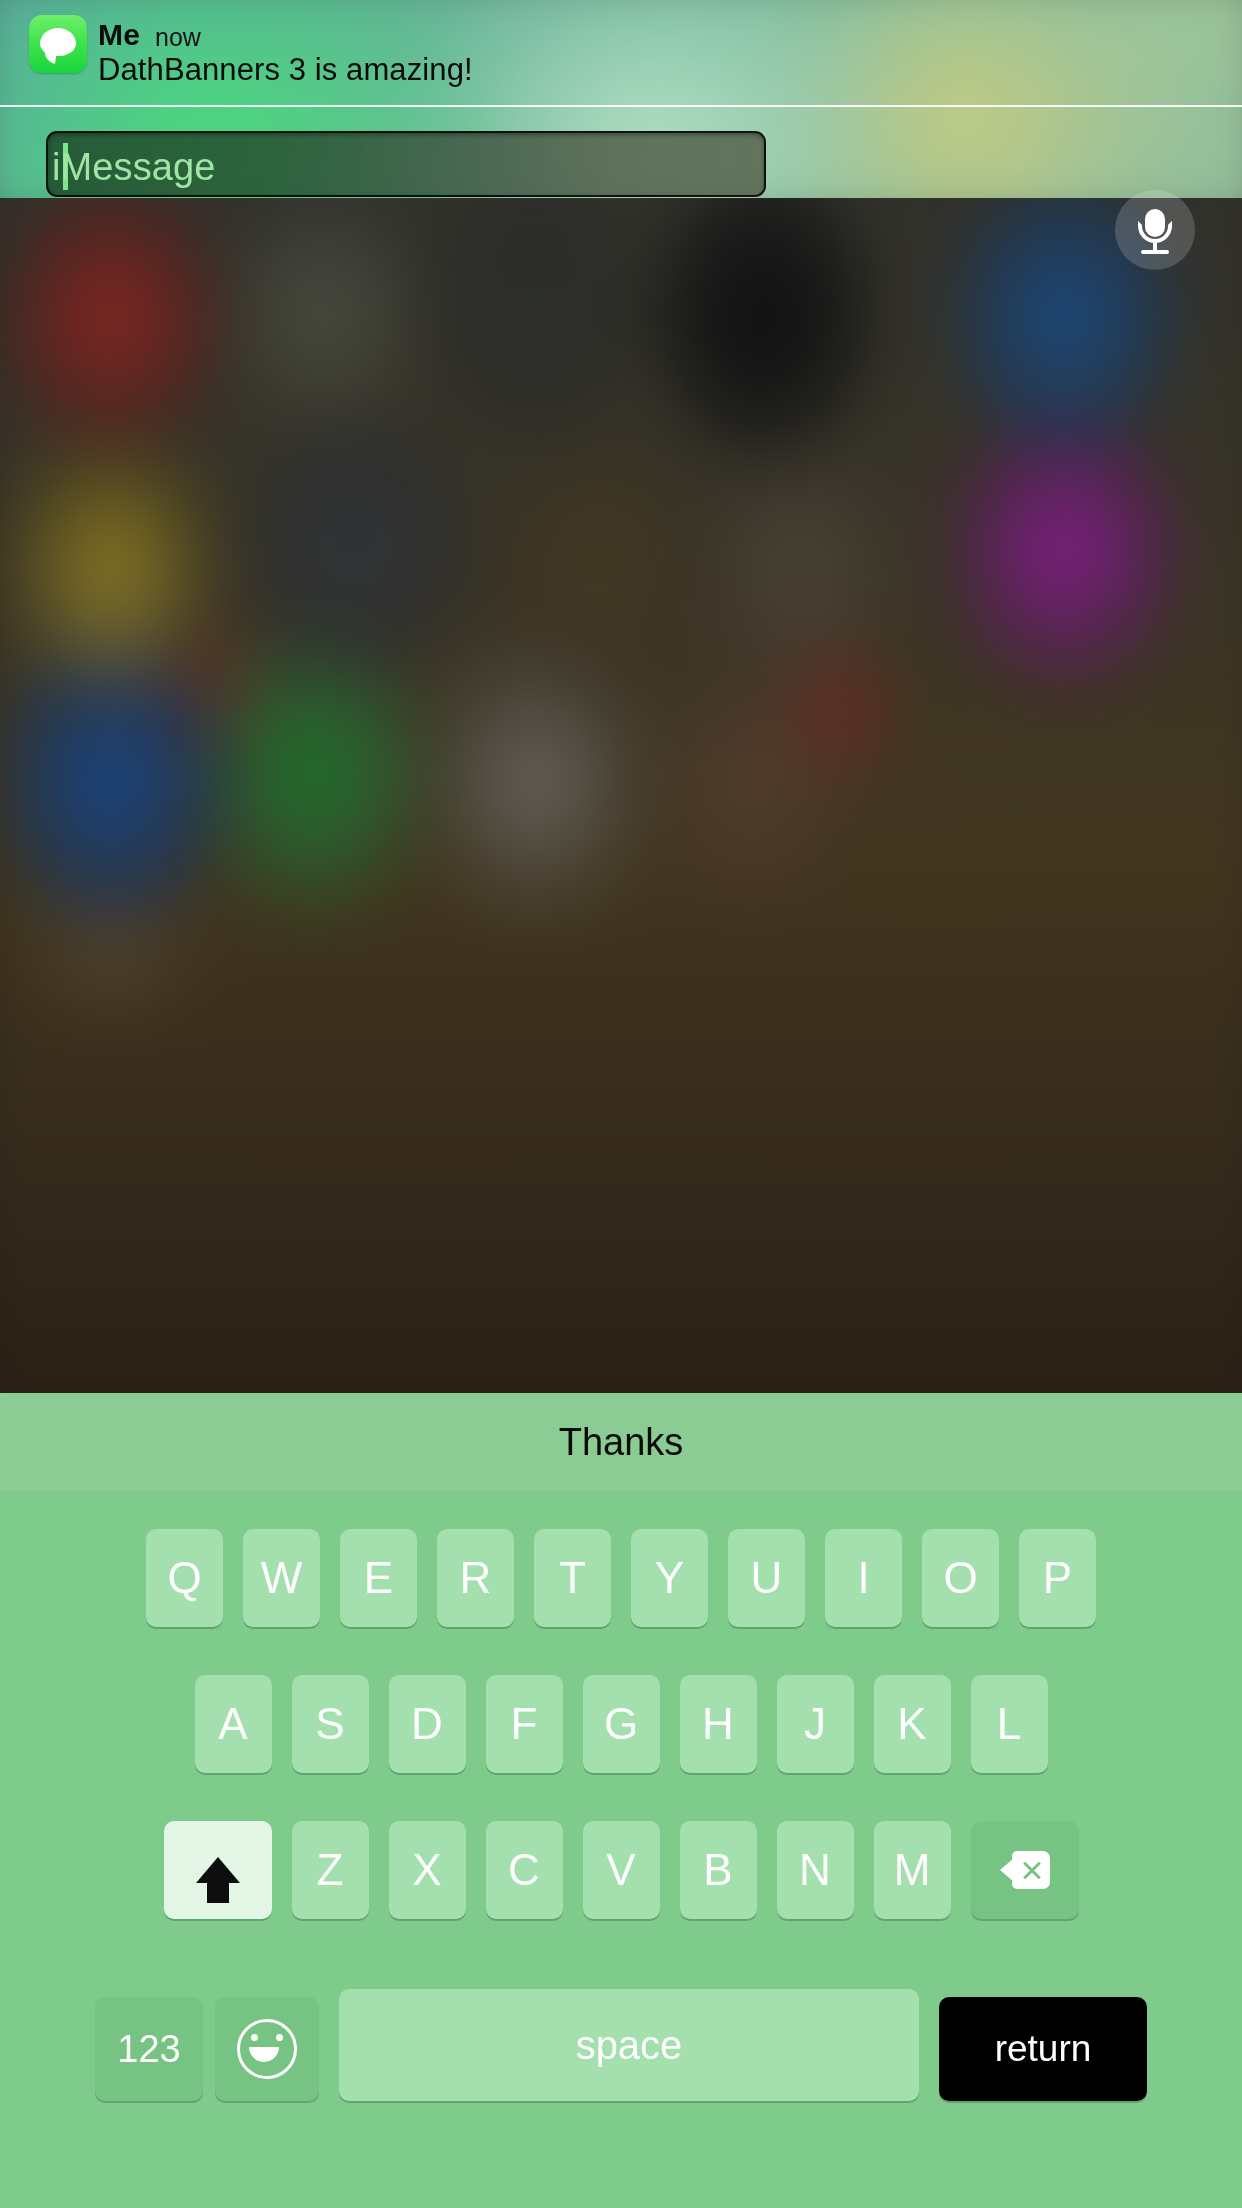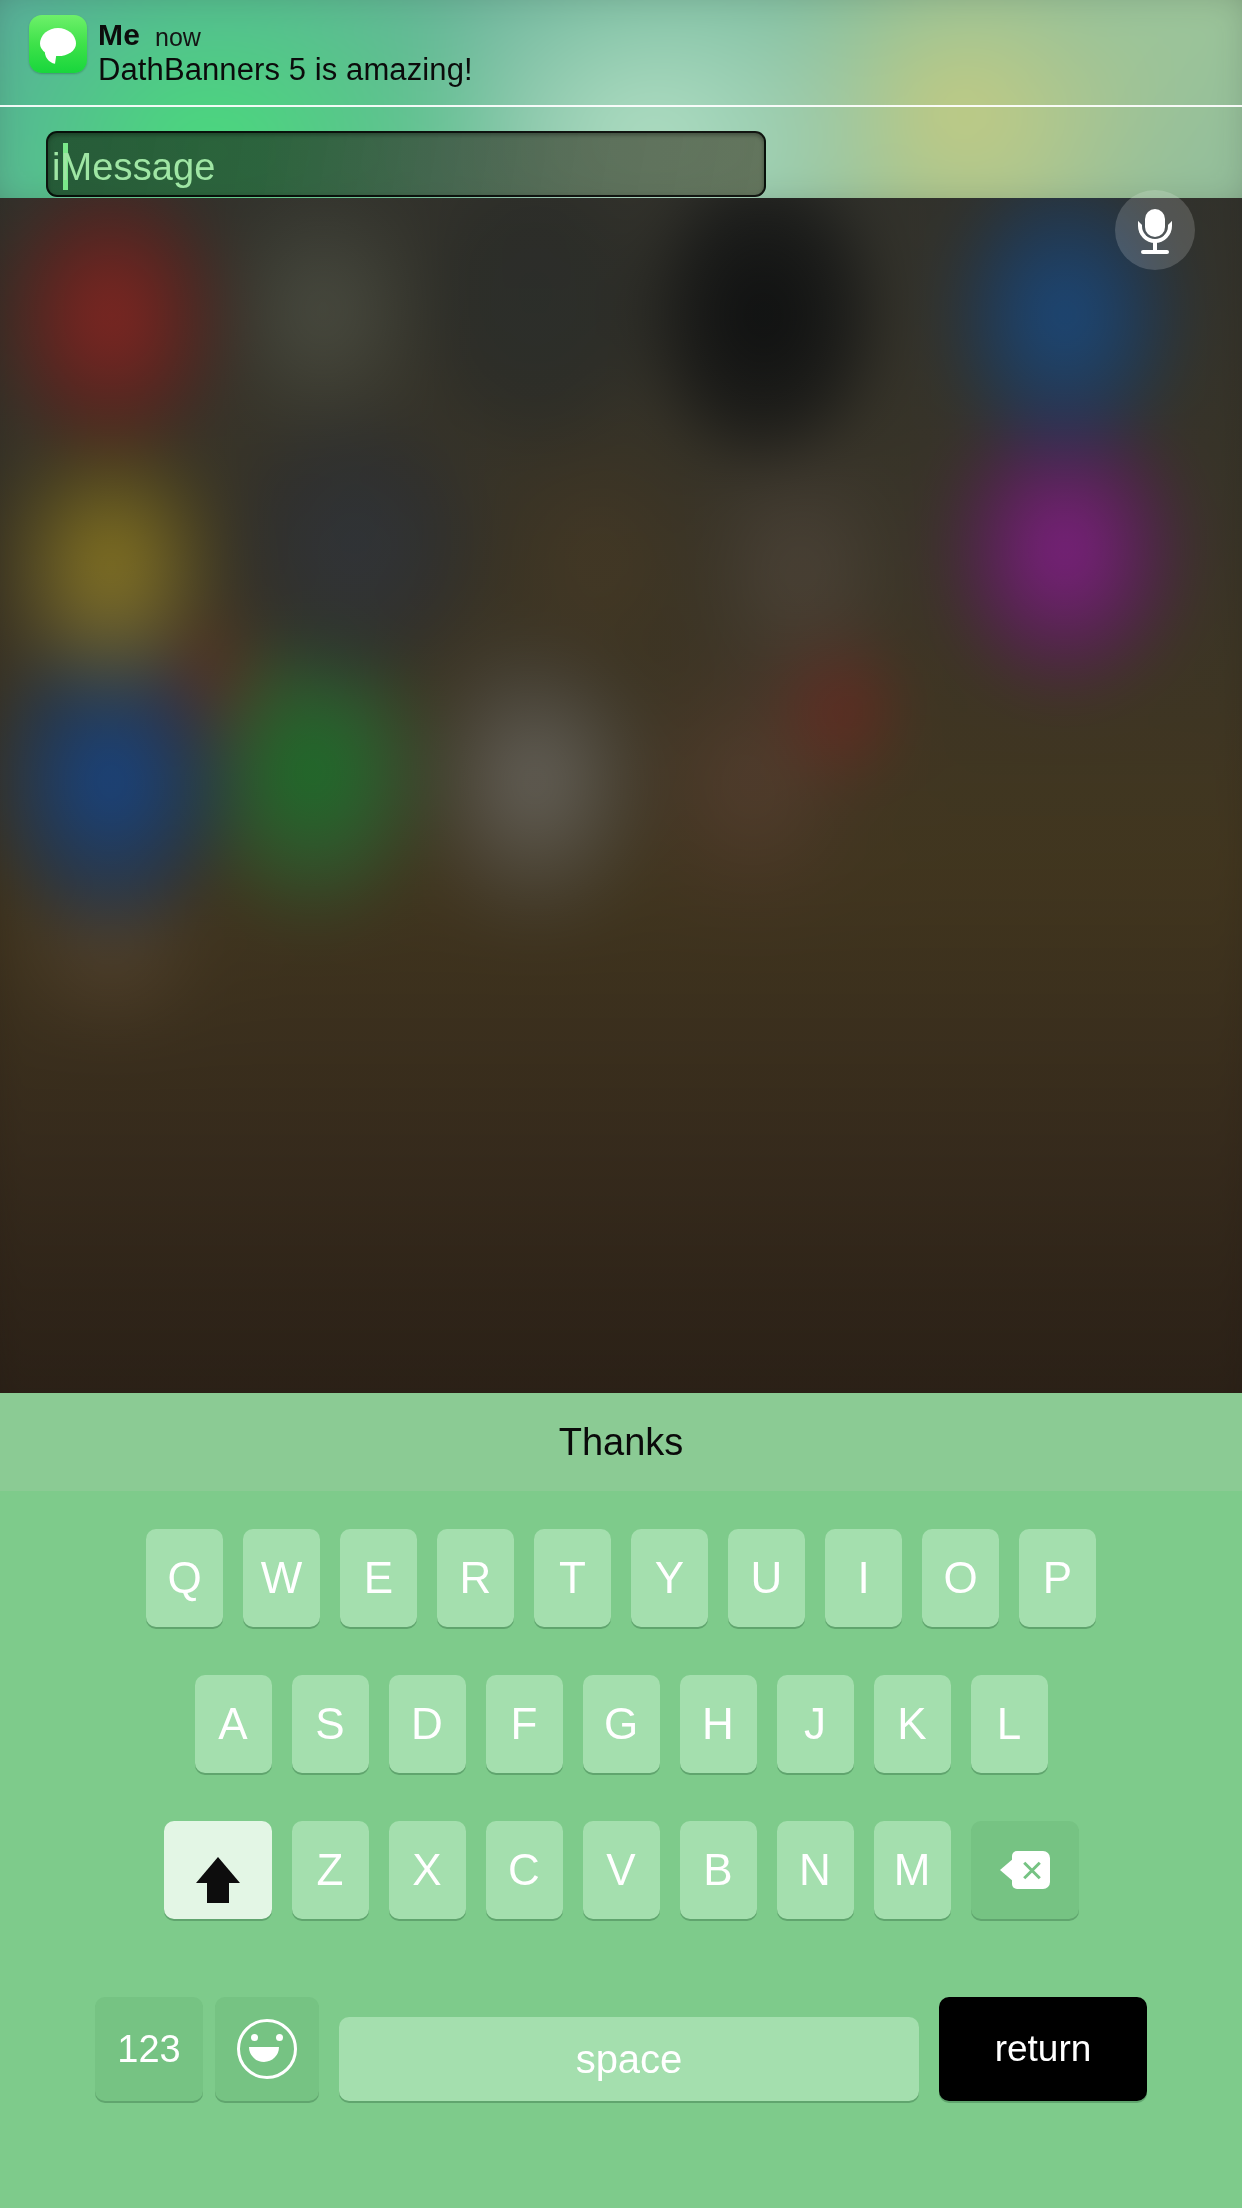--- a/index.html
+++ b/index.html
@@ -365,21 +365,21 @@
   .key.emoji .face .eye-l { left: 11px; }
   .key.emoji .face .eye-r { right: 11px; }
   .key.emoji .face .mouth {
     position: absolute;
     left: 9px; top: 25px;
     width: 30px; height: 15px;
     background: #fff;
     border-radius: 0 0 16px 16px;
   }
   .key.space {
-    width: 580px; height: 84px;
+    width: 580px; height: 112px;
     background: #a4dfae;
     font-size: 40px;
     margin: 0 10px;
   }
   .key.return {
     width: 208px; height: 104px;
     background: #000000;
     font-size: 37px;
     margin: 0 12px 0 10px;
   }
@@ -398,21 +398,21 @@
     <div id="banner-content">
 
       <div id="app-icon">
         <div class="bubble"></div>
       </div>
 
       <div id="banner-sender">Me</div>
 
       <div id="banner-time">now</div>
 
-      <div id="banner-message">DathBanners 5 is amazing!</div>
+      <div id="banner-message">DathBanners 3 is amazing!</div>
 
       <div id="banner-divider"></div>
 
       <div id="reply-row">
         <div id="reply-field">
           <div id="reply-caret"></div>
           <div id="reply-placeholder">iMessage</div>
         </div>
       </div>
     </div>

